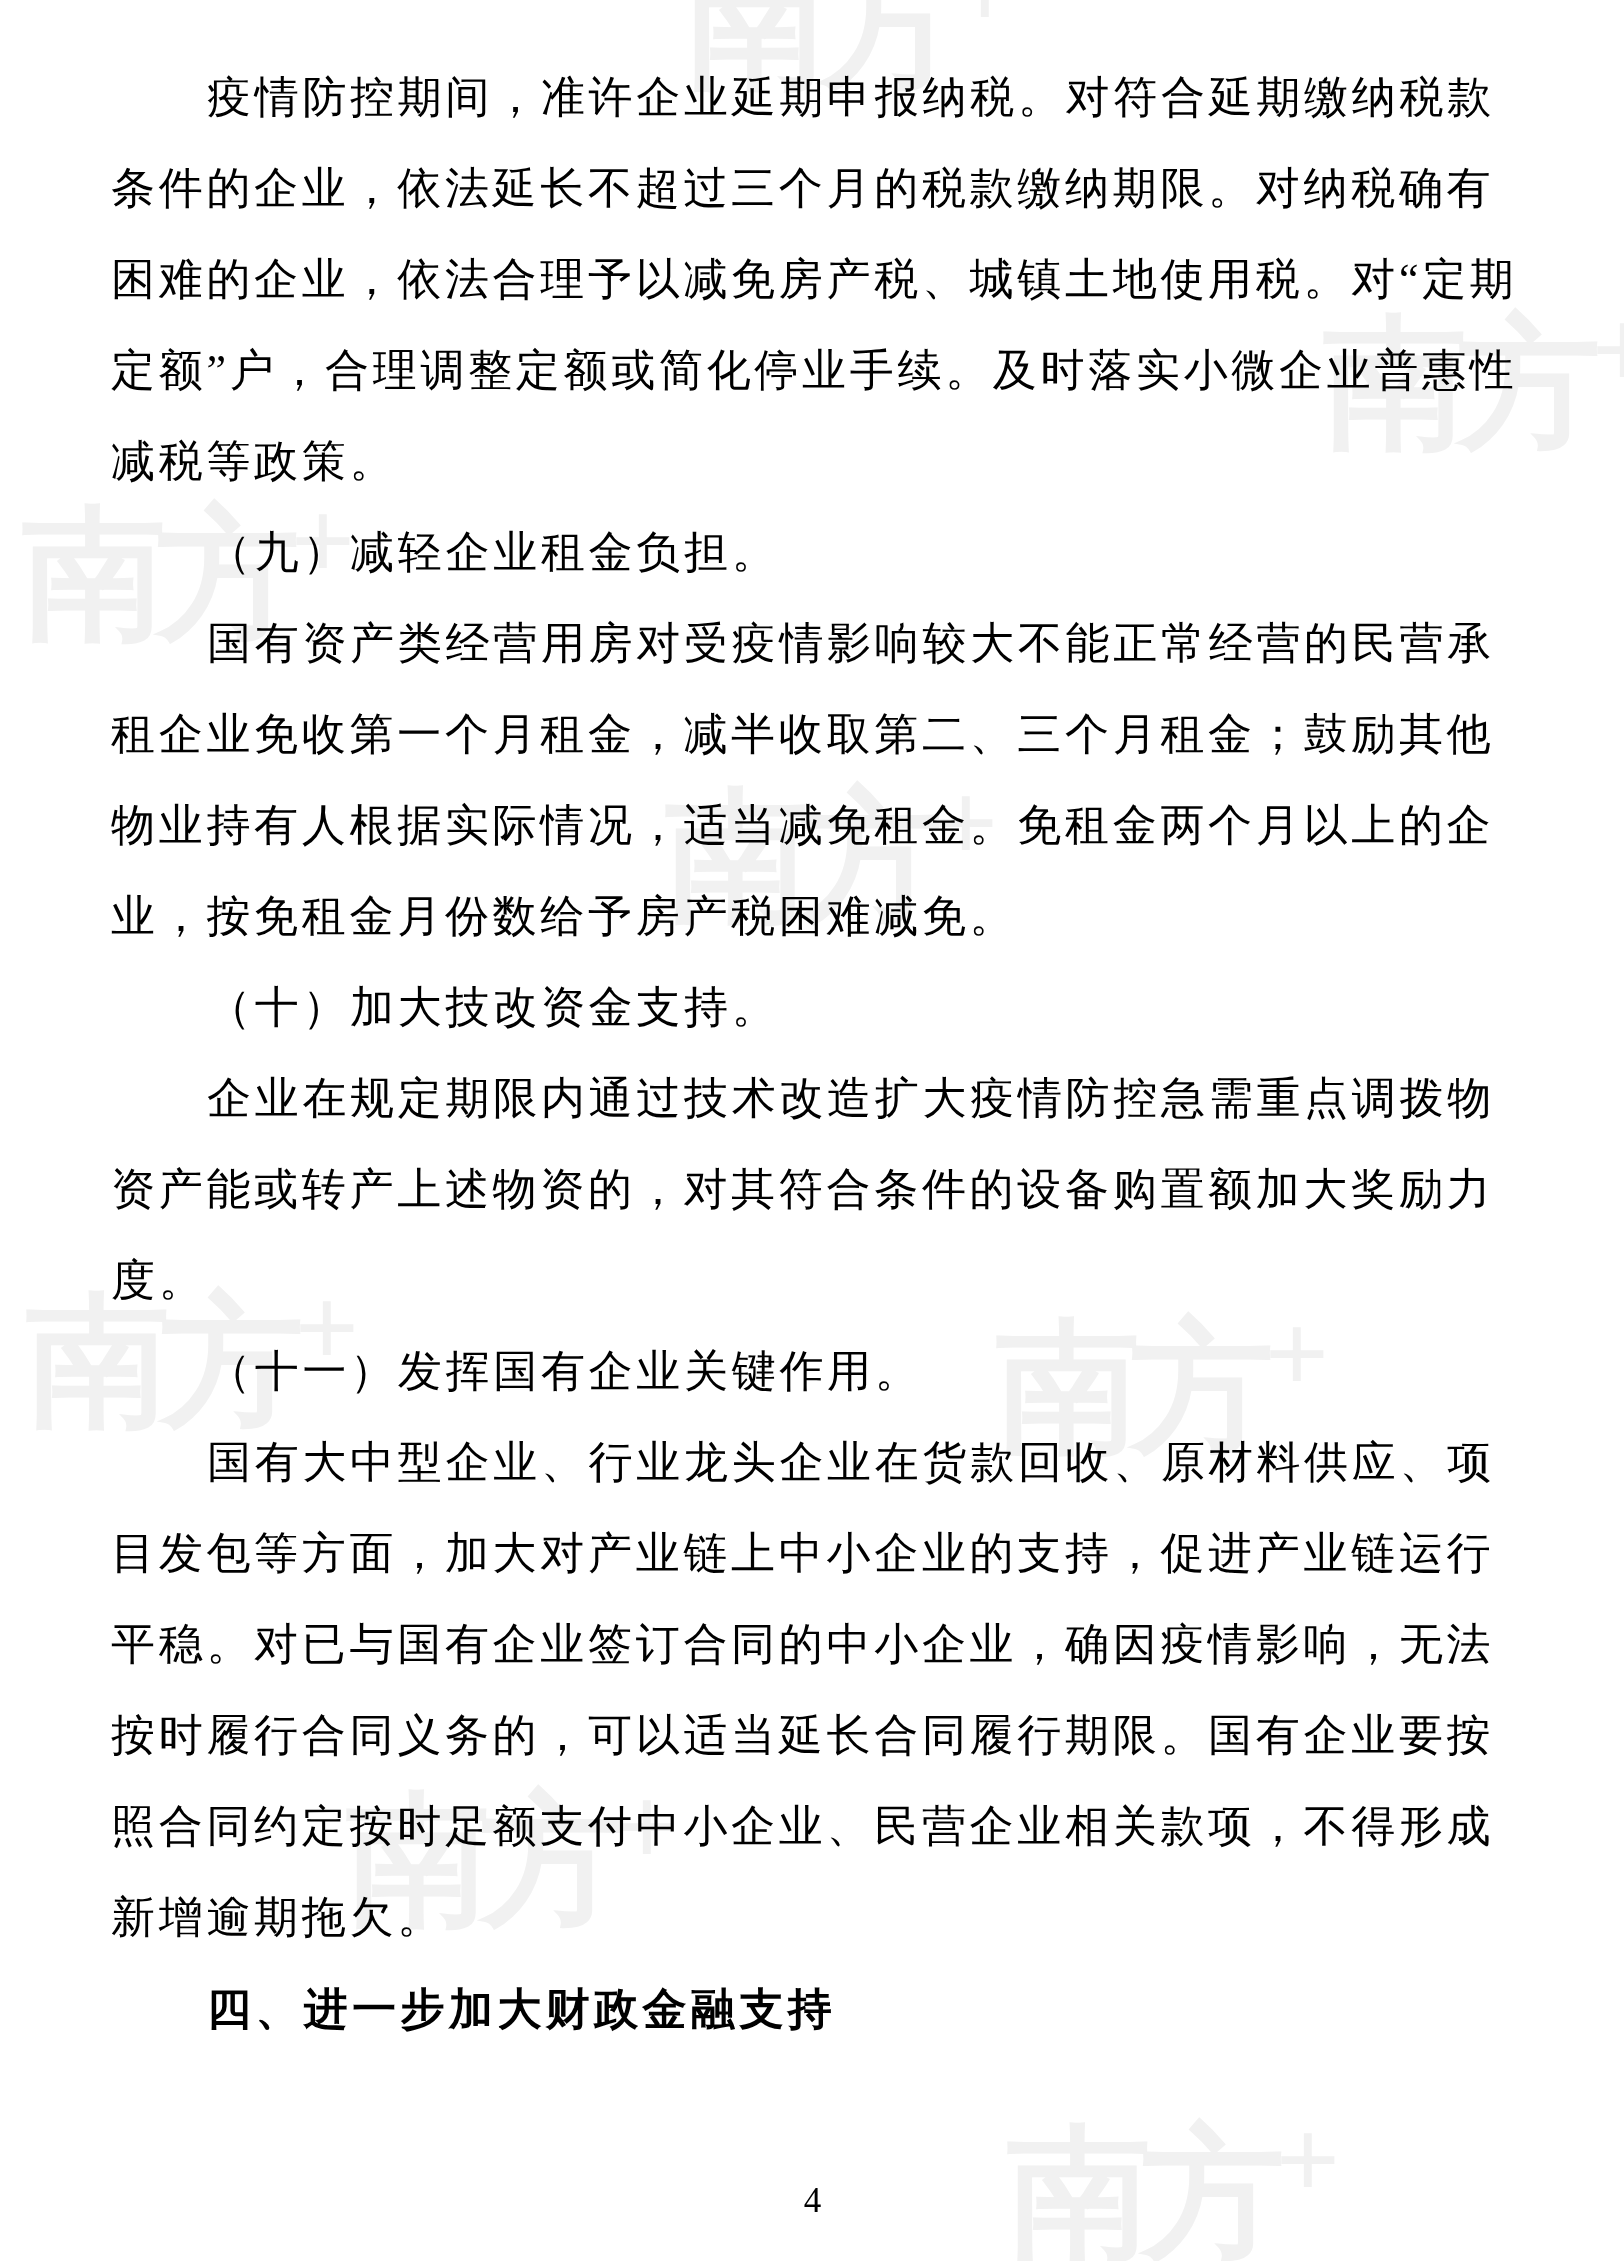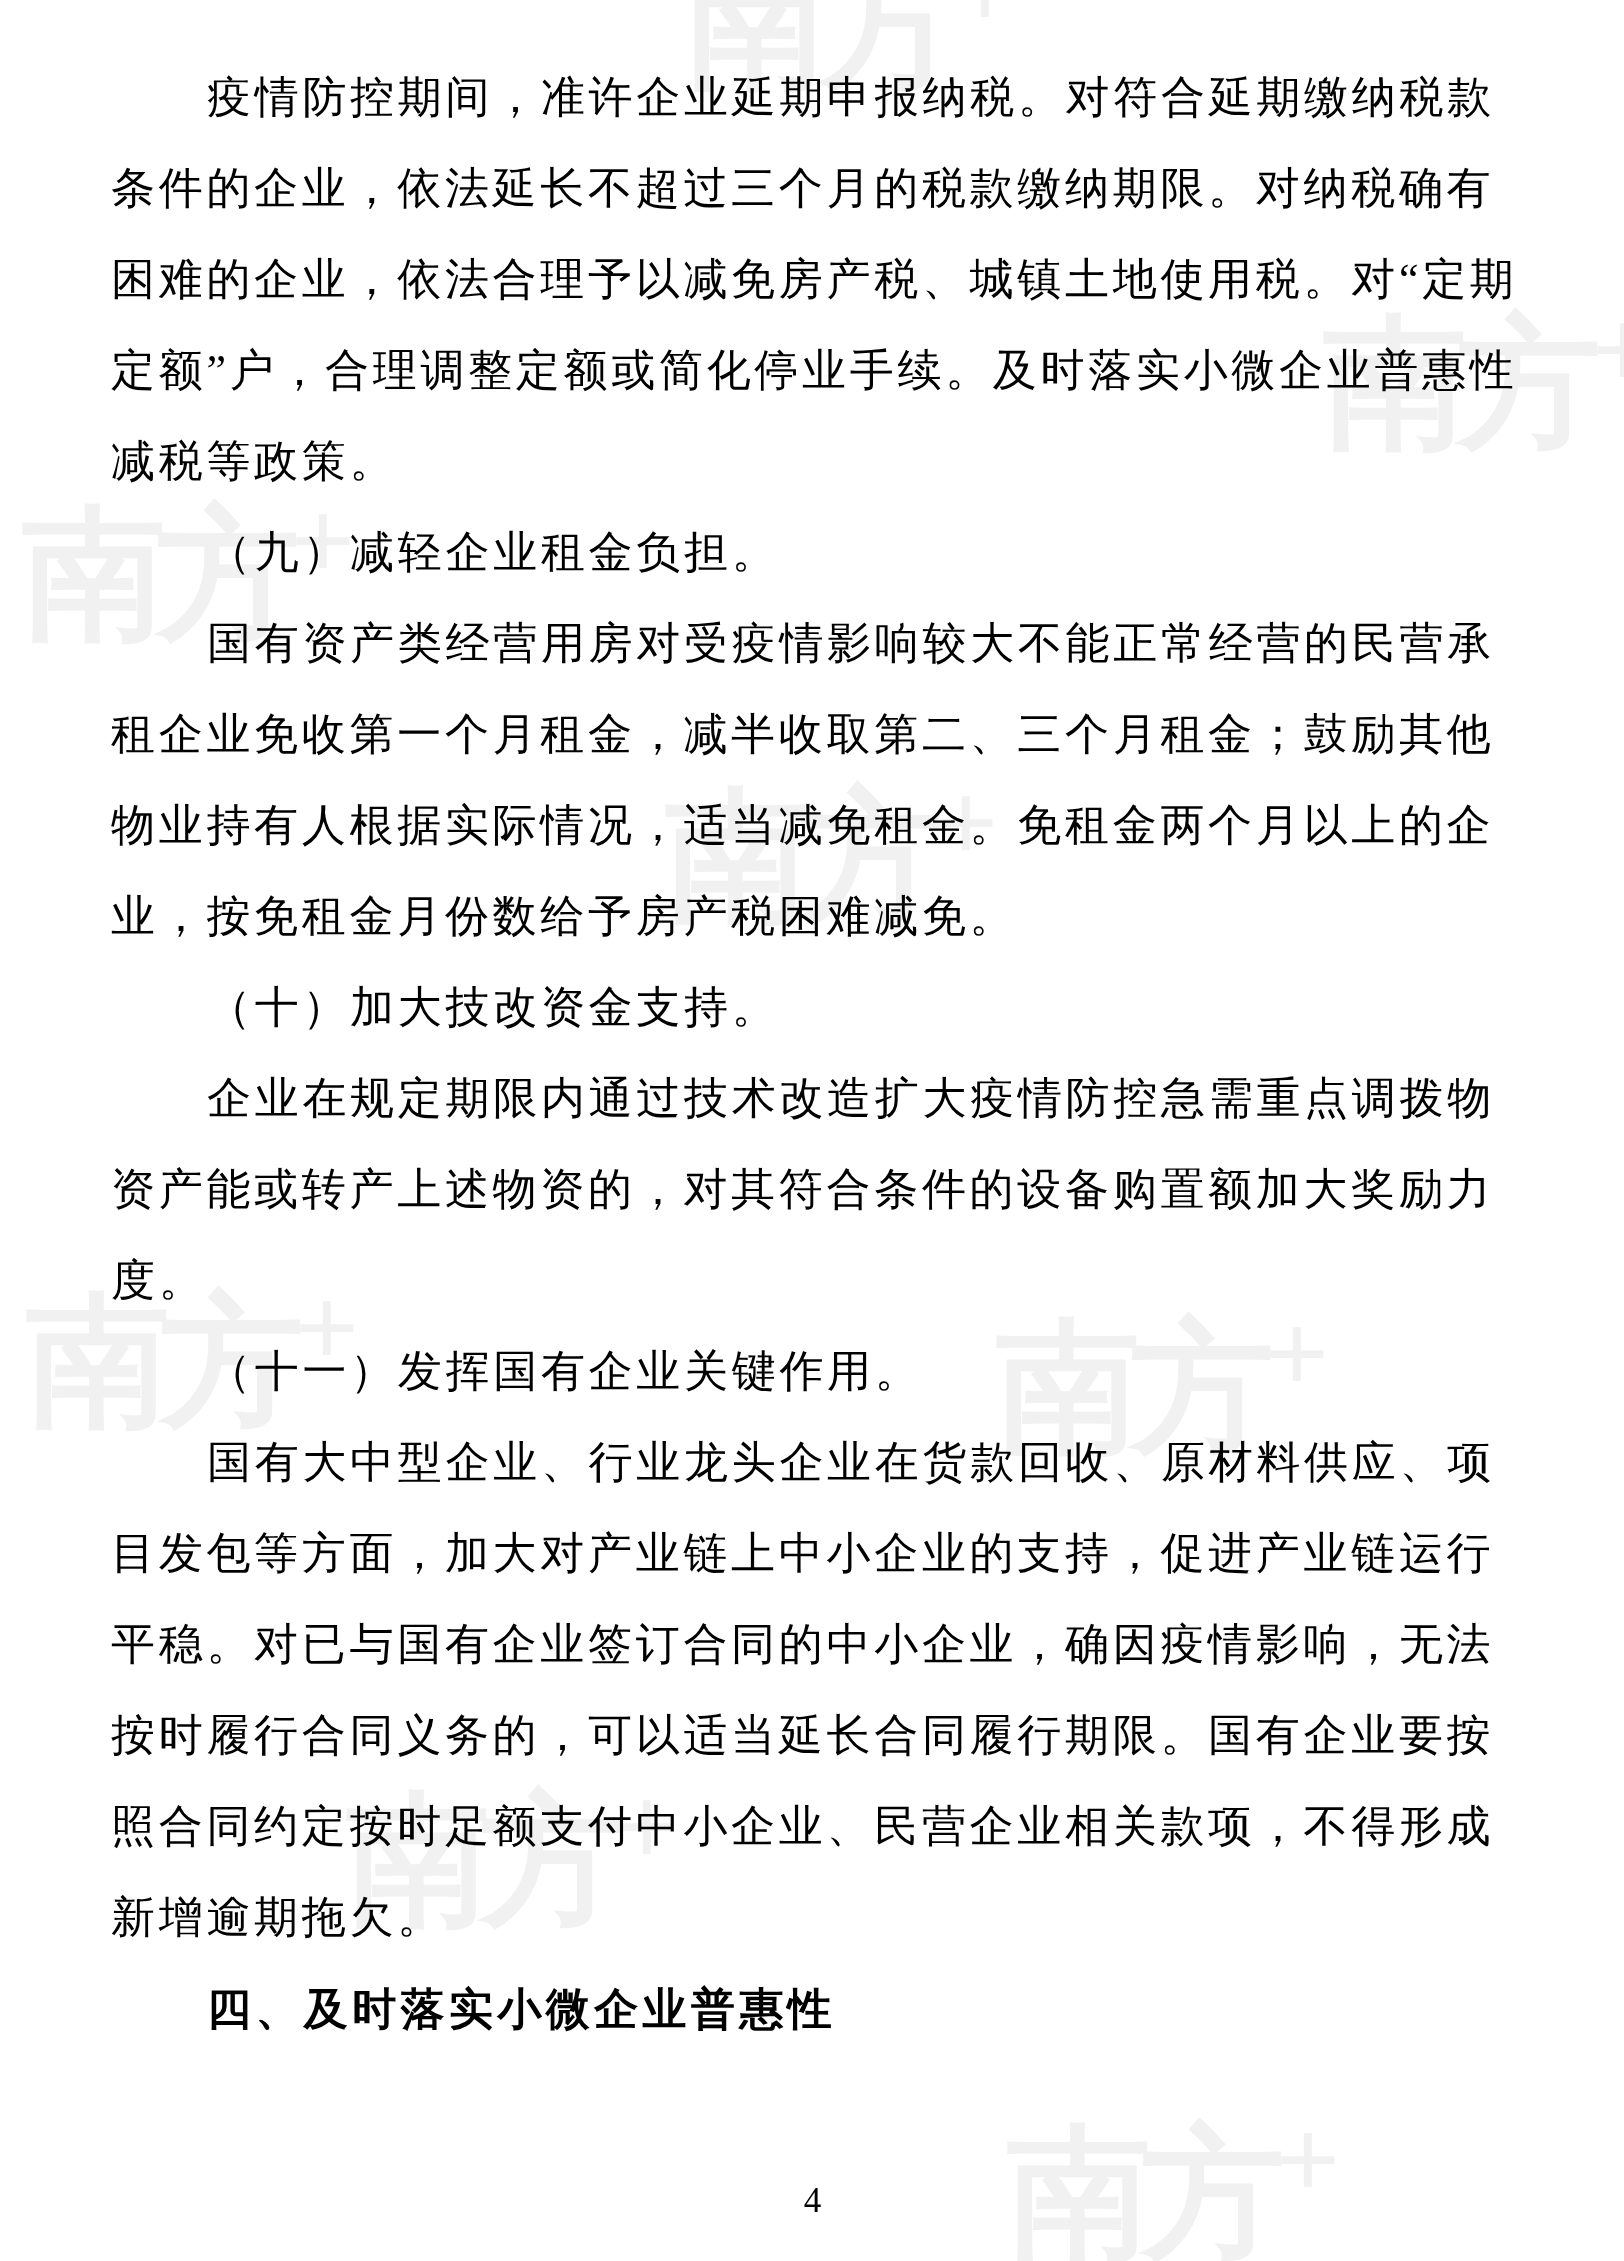--- a/index.html
+++ b/index.html
@@ -94,17 +94,17 @@
       <div class="line body indent">企业在规定期限内通过技术改造扩大疫情防控急需重点调拨物</div>
       <div class="line body">资产能或转产上述物资的，对其符合条件的设备购置额加大奖励力</div>
       <div class="line body">度。</div>
       <div class="line kai indent">（十一）发挥国有企业关键作用。</div>
       <div class="line body indent">国有大中型企业、行业龙头企业在货款回收、原材料供应、项</div>
       <div class="line body">目发包等方面，加大对产业链上中小企业的支持，促进产业链运行</div>
       <div class="line body">平稳。对已与国有企业签订合同的中小企业，确因疫情影响，无法</div>
       <div class="line body">按时履行合同义务的，可以适当延长合同履行期限。国有企业要按</div>
       <div class="line body">照合同约定按时足额支付中小企业、民营企业相关款项，不得形成</div>
       <div class="line body">新增逾期拖欠。</div>
-      <div class="line hei indent">四、及时落实小微企业普惠性</div>
+      <div class="line hei indent">四、进一步加大财政金融支持</div>
     </div>
   <div class="page-number">4</div>
 </div>
 
 
 </body></html>

